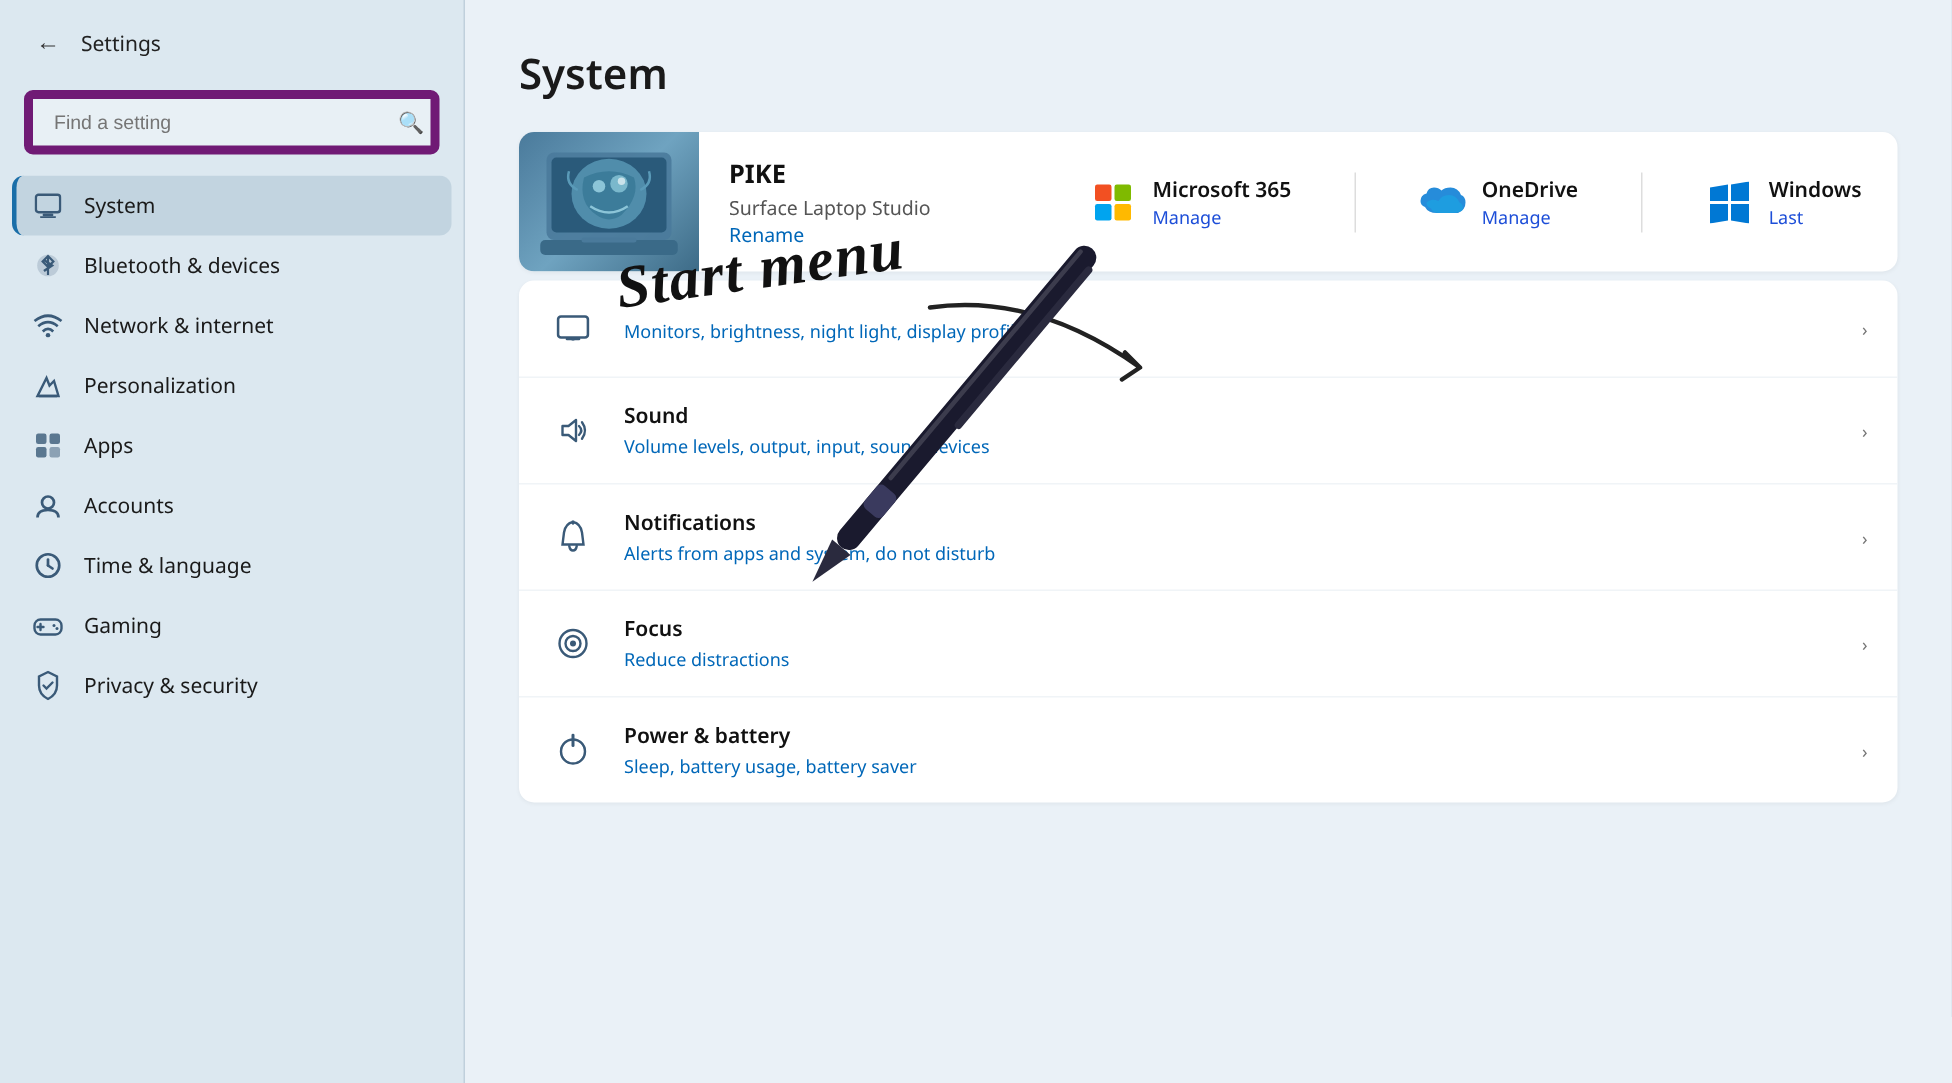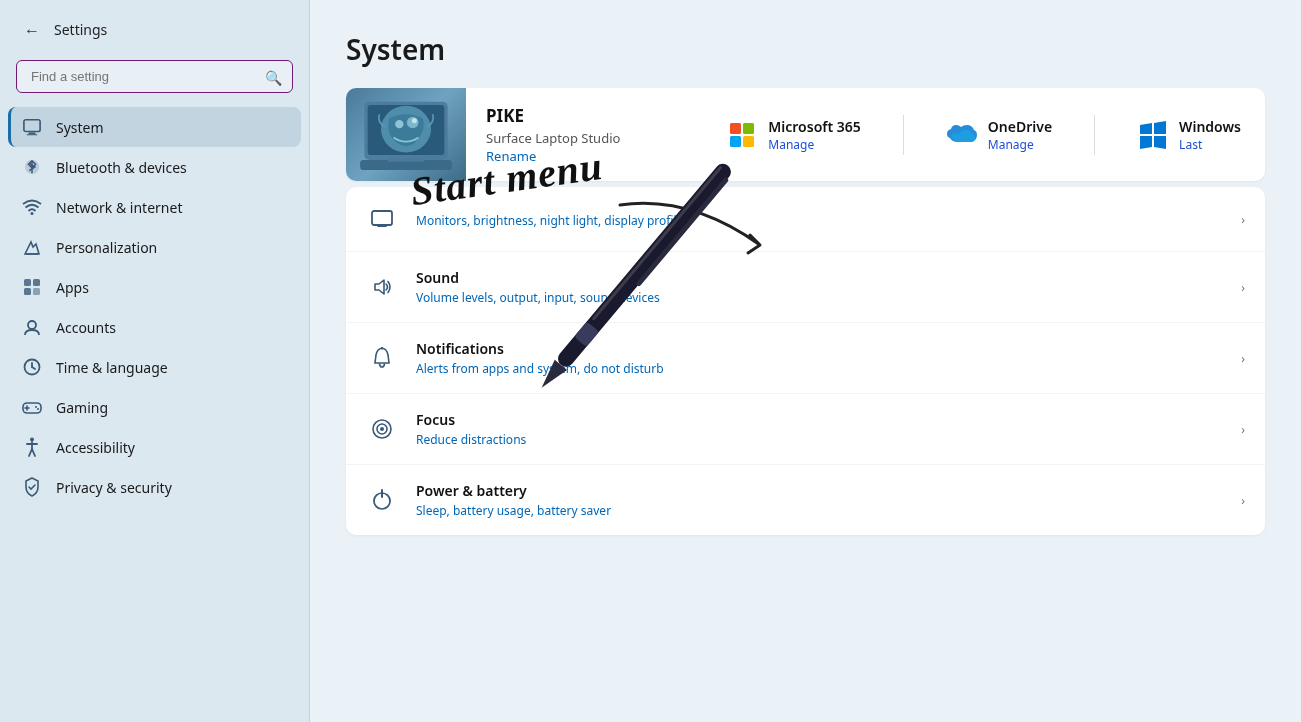--- a/index.html
+++ b/index.html
@@ -79,21 +79,21 @@
     }
 
     .search-box {
       margin: 6px 16px 14px 16px;
       position: relative;
     }
 
     .search-input {
       width: 100%;
       padding: 8px 36px 8px 14px;
-      border: 1px solid #701a75;
+      border: 6px solid #701a75;
       border-radius: 6px;
       background: #e8f0f5;
       font-size: 13px;
       color: #555;
       outline: none;
     }
 
     .search-icon {
       position: absolute;
       right: 10px;
@@ -429,32 +429,20 @@
       <span class="nav-icon">
         <svg width="20" height="14" viewBox="0 0 20 14" fill="none">
           <rect x="1" y="3" width="18" height="10" rx="4" stroke="#3a5a78" stroke-width="1.6" fill="none"></rect>
           <line x1="5" y1="6" x2="5" y2="10" stroke="#3a5a78" stroke-width="1.6" stroke-linecap="round"></line>
           <line x1="3" y1="8" x2="7" y2="8" stroke="#3a5a78" stroke-width="1.6" stroke-linecap="round"></line>
           <circle cx="14" cy="7" r="1" fill="#3a5a78"></circle>
           <circle cx="16" cy="9" r="1" fill="#3a5a78"></circle>
         </svg>
       </span>
       <span>Gaming</span>
-    </li>
-    <li class="nav-item">
-      <span class="nav-icon">
-        <svg width="16" height="20" viewBox="0 0 16 20" fill="none">
-          <circle cx="8" cy="2.5" r="2" fill="#3a5a78"></circle>
-          <line x1="8" y1="5" x2="8" y2="12" stroke="#3a5a78" stroke-width="1.8" stroke-linecap="round"></line>
-          <path d="M3 7 L13 7" stroke="#3a5a78" stroke-width="1.8" stroke-linecap="round"></path>
-          <path d="M8 12 L5 19" stroke="#3a5a78" stroke-width="1.8" stroke-linecap="round"></path>
-          <path d="M8 12 L11 19" stroke="#3a5a78" stroke-width="1.8" stroke-linecap="round"></path>
-        </svg>
-      </span>
-      <span>Accessibility</span>
     </li>
     <li class="nav-item">
       <span class="nav-icon">
         <svg width="16" height="20" viewBox="0 0 16 20" fill="none">
           <path d="M8 1 L14 4 L14 10 Q14 16 8 19 Q2 16 2 10 L2 4 Z" stroke="#3a5a78" stroke-width="1.6" fill="none"></path>
           <path d="M5 10 L7 12 L11 8" stroke="#3a5a78" stroke-width="1.6" stroke-linecap="round" fill="none"></path>
         </svg>
       </span>
       <span>Privacy &amp; security</span>
     </li>

